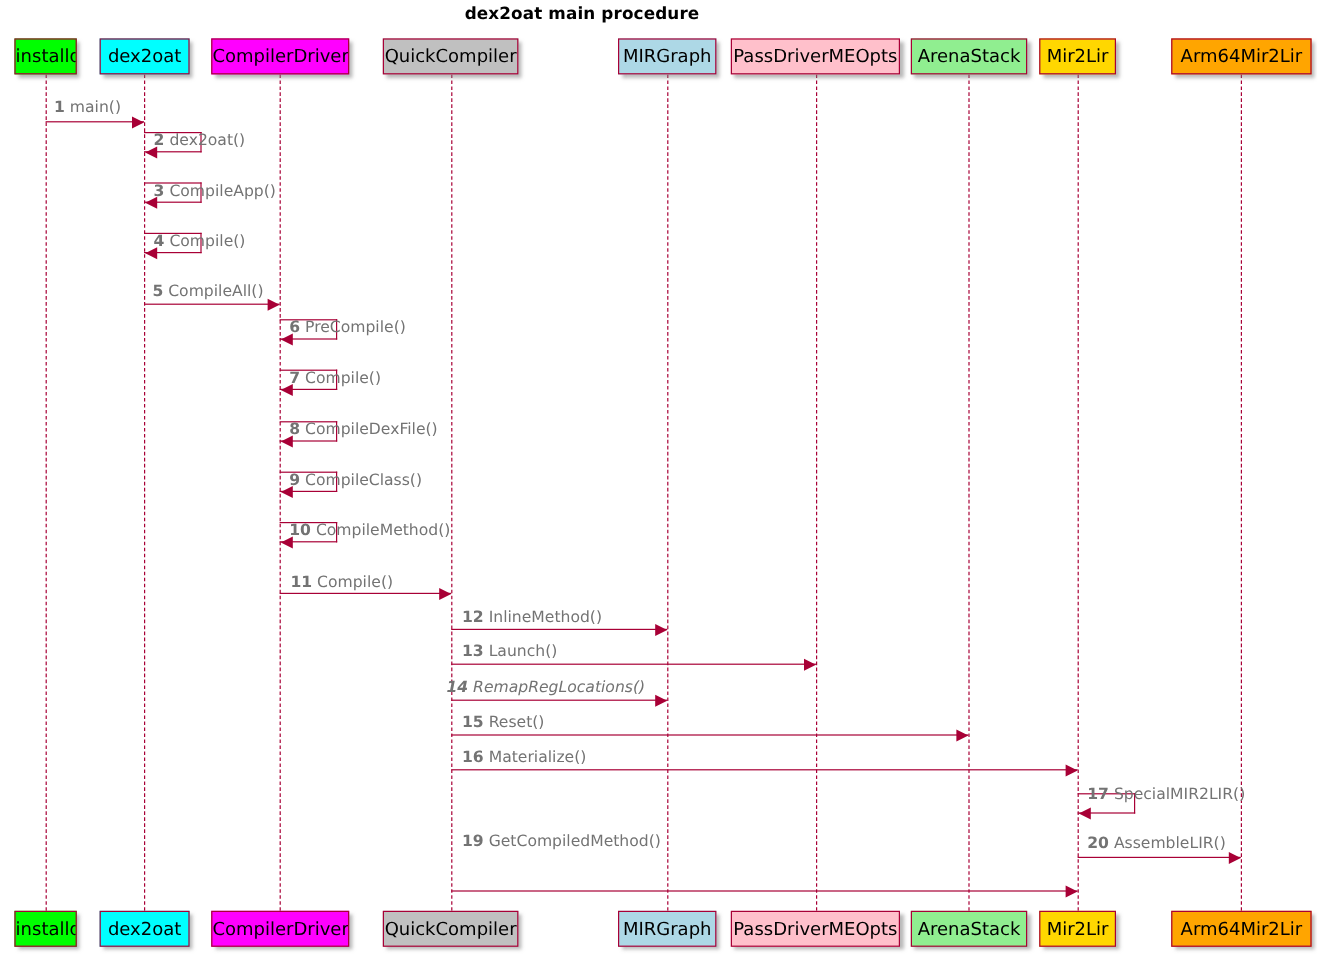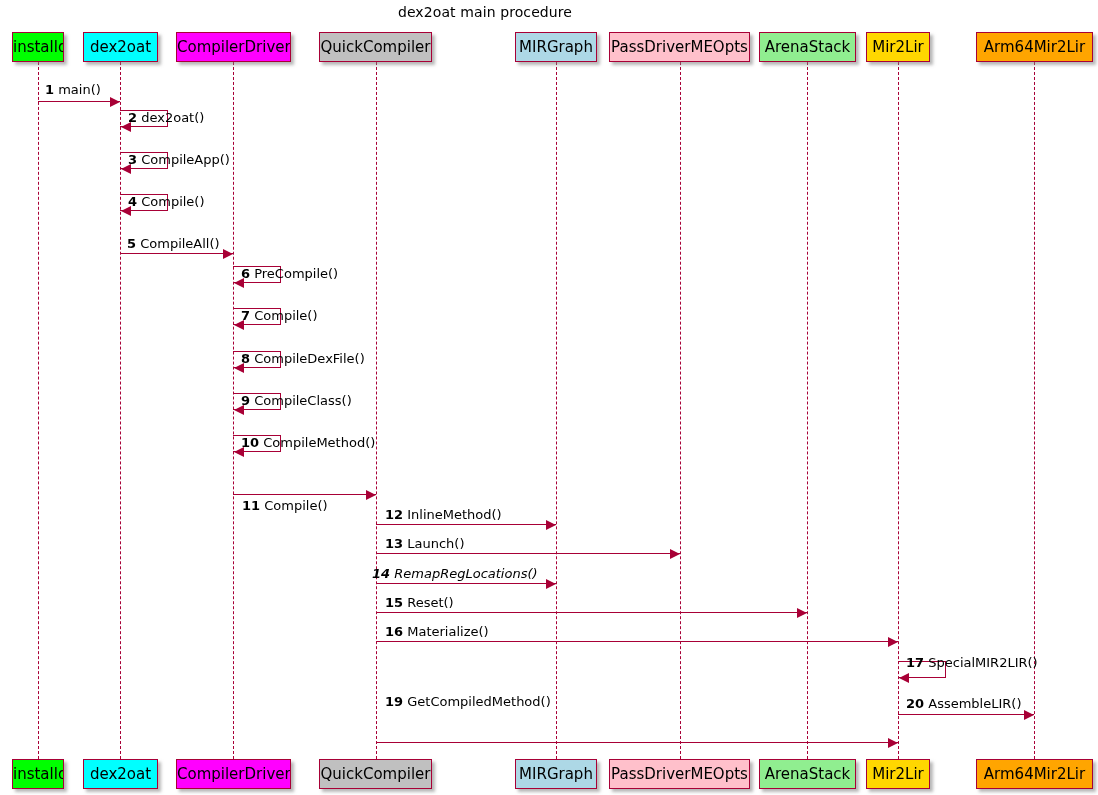--- a/index.html
+++ b/index.html
@@ -17,21 +17,21 @@
     background: #ffffff;
     overflow: hidden;
   }
   #title {
     position: absolute;
     left: 0;
     top: 4px;
     width: 970px;
     text-align: center;
     font-size: 14px;
-    font-weight: normal;
+    font-weight: bold;
     color: #000000;
     letter-spacing: 0.1px;
   }
   
   .participant {
     position: absolute;
     box-sizing: border-box;
     height: 30px;
     line-height: 28px;
     text-align: center;
@@ -65,21 +65,21 @@
     border-left: 10px solid #A80036;
   }
   .arrow-head.left {
     border-top: 5px solid transparent;
     border-bottom: 5px solid transparent;
     border-right: 10px solid #A80036;
   }
   .msg-label {
     position: absolute;
     font-size: 13px;
-    color: #000000;
+    color: #737373;
     white-space: nowrap;
   }
   .msg-label .seq {
     font-weight: bold;
   }
   
   .self-loop {
     position: absolute;
     box-sizing: border-box;
     border-top: 1.5px solid #A80036;
@@ -154,21 +154,21 @@
       <div class="arrow-head left" style="left: 234px; top: 363px;"></div>
       <div class="msg-label" style="left: 241px; top: 351px;"><span class="seq">8</span> <span>CompileDexFile()</span></div>
       <div class="self-loop" style="left: 233px; top: 393px;"></div>
       <div class="arrow-head left" style="left: 234px; top: 405px;"></div>
       <div class="msg-label" style="left: 241px; top: 393px;"><span class="seq">9</span> <span>CompileClass()</span></div>
       <div class="self-loop" style="left: 233px; top: 435px;"></div>
       <div class="arrow-head left" style="left: 234px; top: 447px;"></div>
       <div class="msg-label" style="left: 241px; top: 435px;"><span class="seq">10</span> <span>CompileMethod()</span></div>
       <div class="msg-line" style="left: 233px; top: 494px; width: 143px;"></div>
       <div class="arrow-head right" style="top: 490px; left: 366px;"></div>
-      <div class="msg-label" style="left: 242px; top: 478px; margin-top: 20px;"><span class="seq">11</span> <span>Compile()</span></div>
+      <div class="msg-label" style="left: 242px; top: 478px;"><span class="seq">11</span> <span>Compile()</span></div>
       <div class="msg-line" style="left: 376px; top: 524px; width: 180px;"></div>
       <div class="arrow-head right" style="top: 520px; left: 546px;"></div>
       <div class="msg-label" style="left: 385px; top: 507px;"><span class="seq">12</span> <span>InlineMethod()</span></div>
       <div class="msg-line" style="left: 376px; top: 553px; width: 304px;"></div>
       <div class="arrow-head right" style="top: 549px; left: 670px;"></div>
       <div class="msg-label" style="left: 385px; top: 536px;"><span class="seq">13</span> <span>Launch()</span></div>
       <div class="msg-line" style="left: 376px; top: 583px; width: 180px;"></div>
       <div class="arrow-head right" style="top: 579px; left: 546px;"></div>
       <div class="msg-label" style="left: 372px; top: 566px; font-style: italic;"><span class="seq">14</span> <span>RemapRegLocations()</span></div>
       <div class="msg-line" style="left: 376px; top: 612px; width: 431px;"></div>

